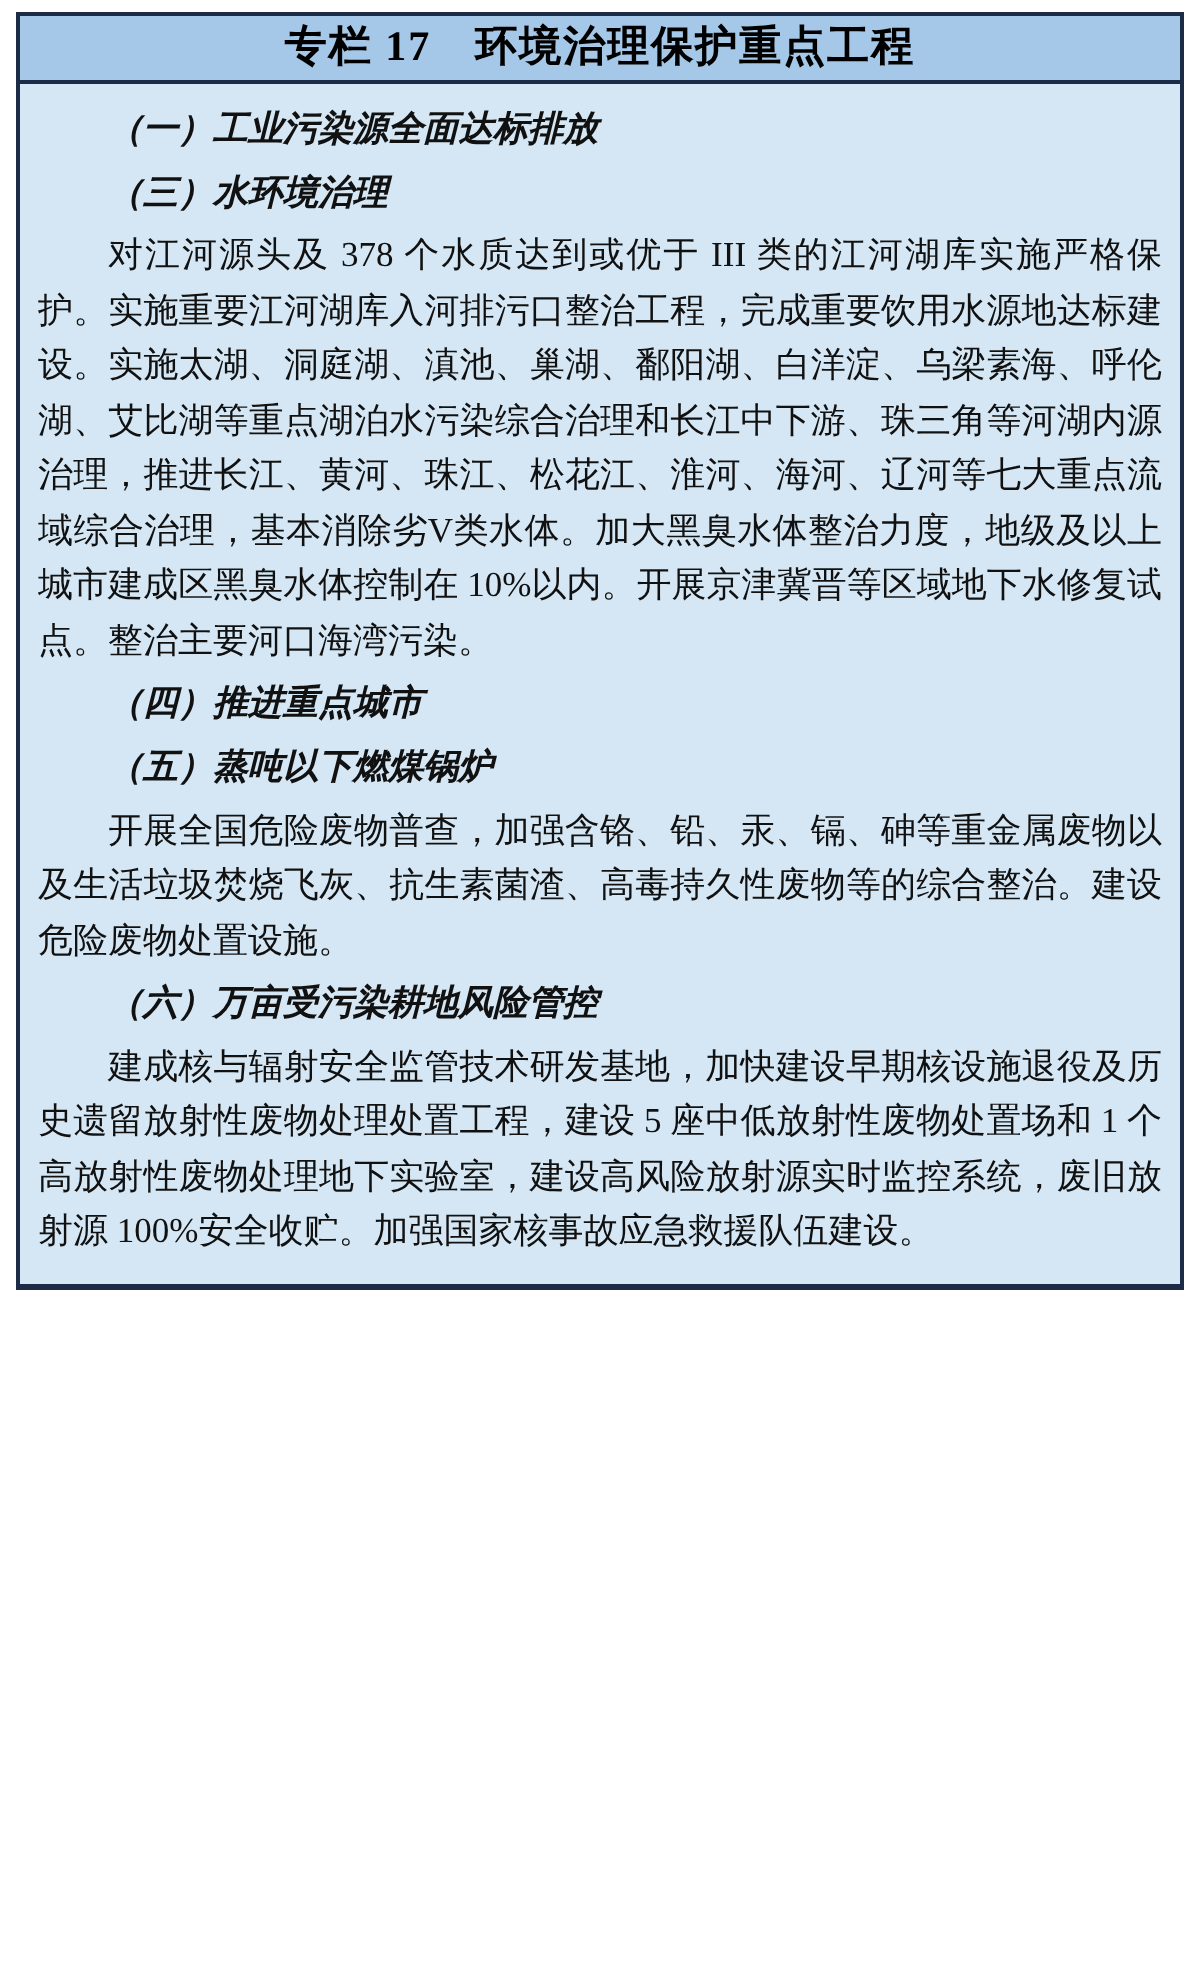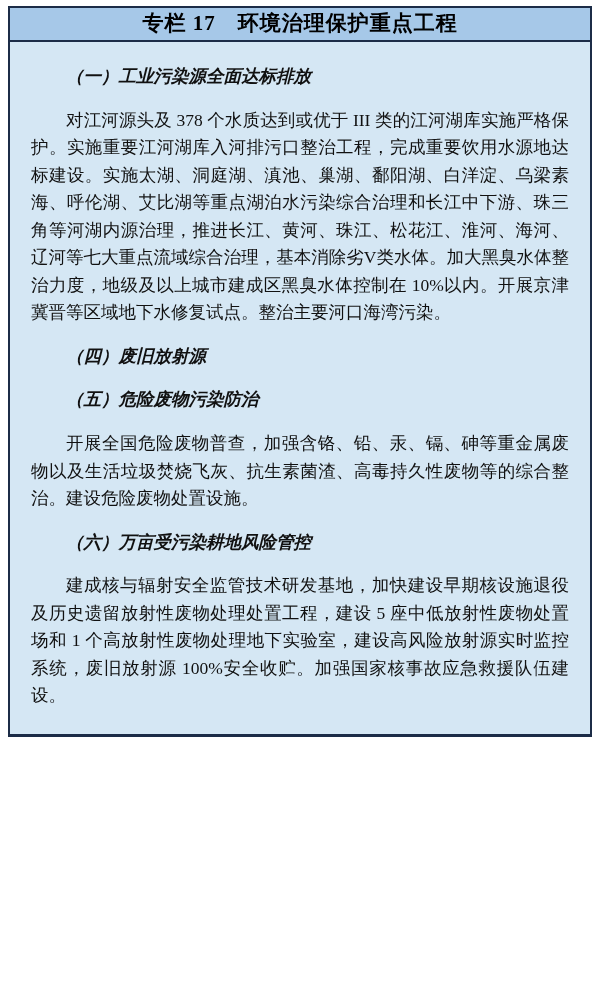--- a/index.html
+++ b/index.html
@@ -37,21 +37,21 @@
   }
   .panel-body {
     box-sizing: border-box;
     background: #d5e7f4;
     border: 2px solid #1c2c47;
     border-top: none;
     border-bottom-width: 3px;
     padding: 5px 5px 8px 5px;
   }
   .panel-body p {
-    margin: 16px;
+    margin: 4px;
     font-size: 17.5px;
     line-height: 27.55px;
     text-align: justify;
     text-justify: inter-ideograph;
     text-indent: 2em;
     color: #111111;
   }
   .sec-heading {
     font-weight: bold;
     font-style: italic; 
@@ -65,25 +65,26 @@
 
     <div class="panel-header">
       <span>专栏 17　环境治理保护重点工程</span>
     </div>
 
     <div class="panel-body">
 
       <p class="sec-heading">（一）工业污染源全面达标排放</p>
 
 
+      <p class="sec-heading">（三）水环境治理</p>
       <p class="sec-body">对江河源头及 378 个水质达到或优于 III 类的江河湖库实施严格保护。实施重要江河湖库入河排污口整治工程，完成重要饮用水源地达标建设。实施太湖、洞庭湖、滇池、巢湖、鄱阳湖、白洋淀、乌梁素海、呼伦湖、艾比湖等重点湖泊水污染综合治理和长江中下游、珠三角等河湖内源治理，推进长江、黄河、珠江、松花江、淮河、海河、辽河等七大重点流域综合治理，基本消除劣V类水体。加大黑臭水体整治力度，地级及以上城市建成区黑臭水体控制在 10%以内。开展京津冀晋等区域地下水修复试点。整治主要河口海湾污染。</p>
 
-      <p class="sec-heading">（四）废旧放射源</p>
+      <p class="sec-heading">（四）推进重点城市</p>
 
-      <p class="sec-heading">（五）危险废物污染防治</p>
+      <p class="sec-heading">（五）蒸吨以下燃煤锅炉</p>
       <p class="sec-body">开展全国危险废物普查，加强含铬、铅、汞、镉、砷等重金属废物以及生活垃圾焚烧飞灰、抗生素菌渣、高毒持久性废物等的综合整治。建设危险废物处置设施。</p>
 
       <p class="sec-heading">（六）万亩受污染耕地风险管控</p>
       <p class="sec-body">建成核与辐射安全监管技术研发基地，加快建设早期核设施退役及历史遗留放射性废物处理处置工程，建设 5 座中低放射性废物处置场和 1 个高放射性废物处理地下实验室，建设高风险放射源实时监控系统，废旧放射源 100%安全收贮。加强国家核事故应急救援队伍建设。</p>
 
     </div>
   </div>
 </div>
 
 </body></html>

